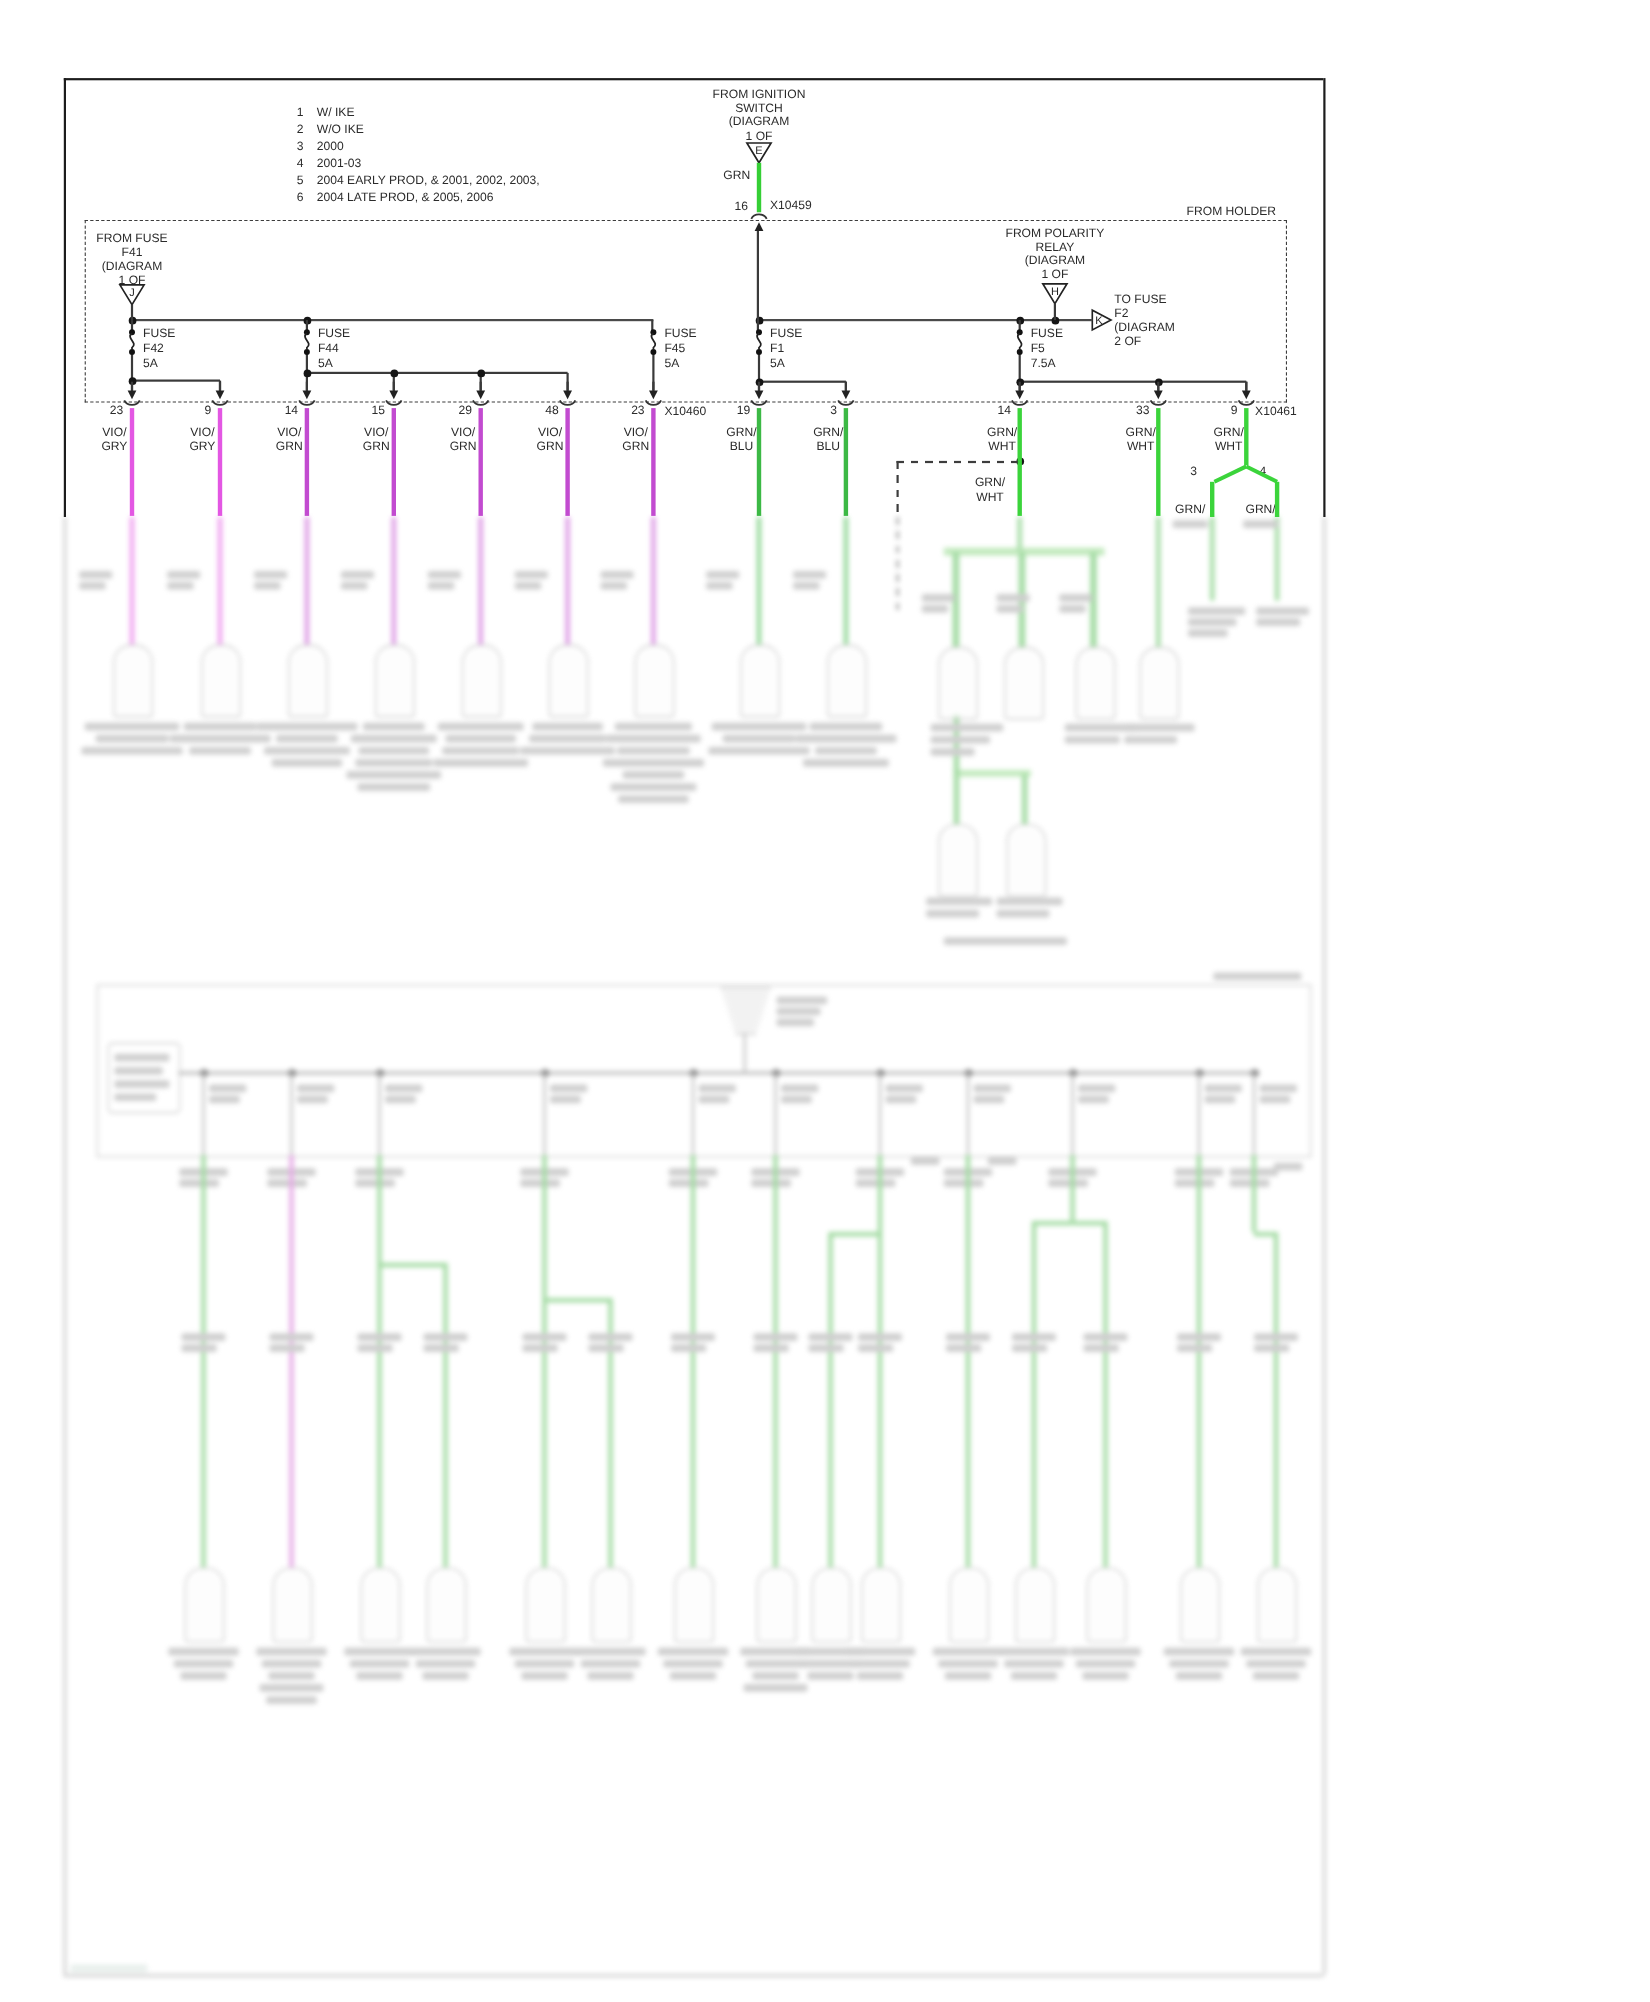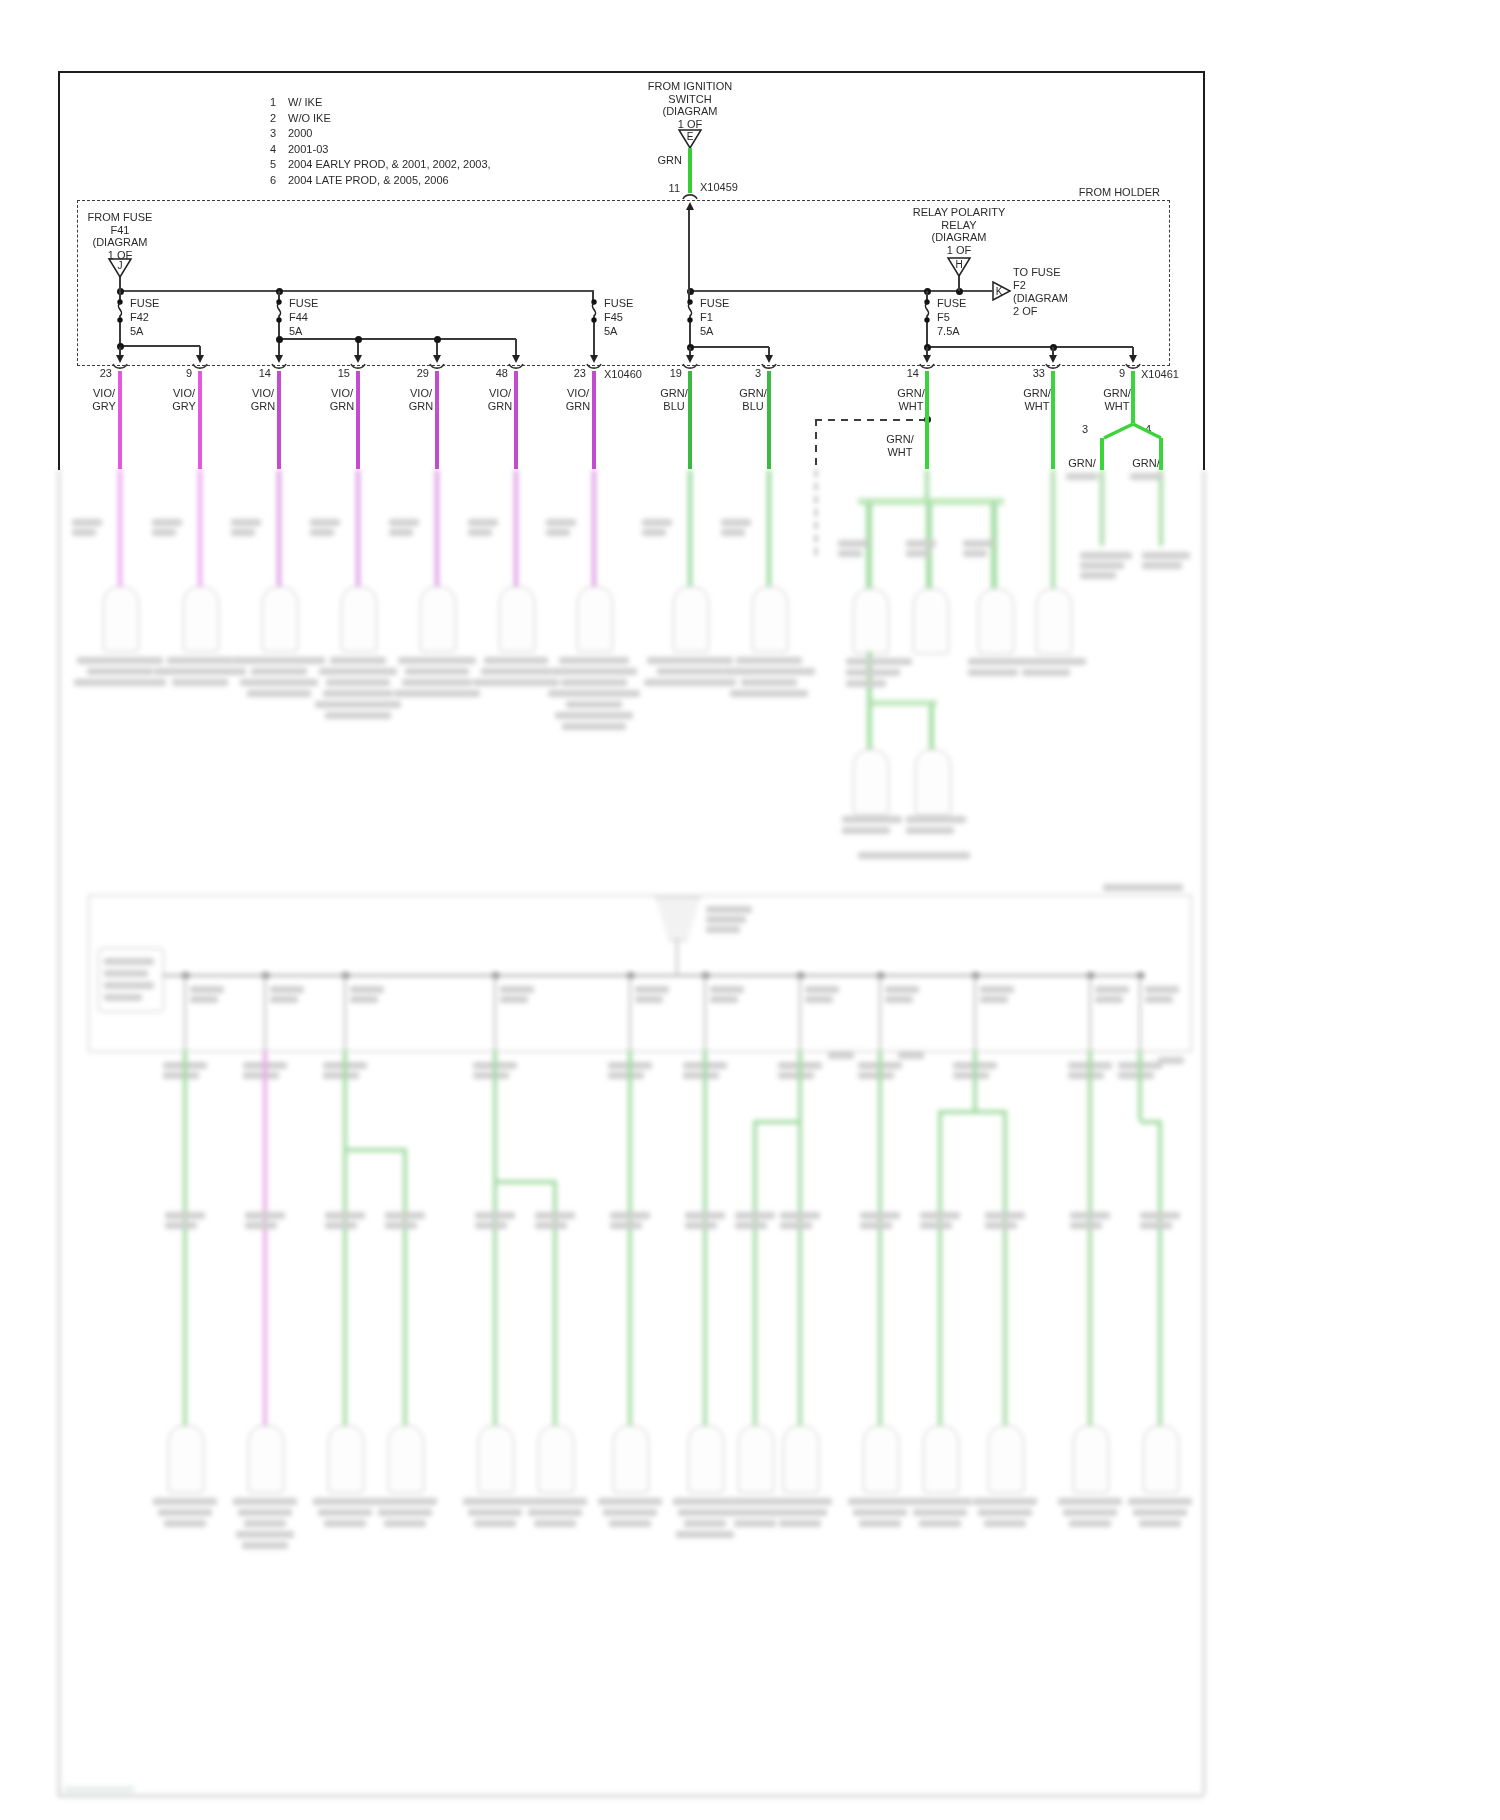--- a/index.html
+++ b/index.html
@@ -343,21 +343,21 @@
       <div style="position: absolute; left: 1140px; top: 1212px; width: 40px; height: 6.5px; background: rgb(168, 168, 168); border-radius: 2px;"></div>
       <div style="position: absolute; left: 1140px; top: 1222px; width: 32px; height: 6.5px; background: rgb(168, 168, 168); border-radius: 2px;"></div>
       <div style="position: absolute; left: 1128px; top: 1498px; width: 64px; height: 6.5px; background: rgb(168, 168, 168); border-radius: 2px;"></div>
       <div style="position: absolute; left: 1133px; top: 1509px; width: 54px; height: 6.5px; background: rgb(168, 168, 168); border-radius: 2px;"></div>
       <div style="position: absolute; left: 1139px; top: 1520px; width: 42px; height: 6.5px; background: rgb(168, 168, 168); border-radius: 2px;"></div>
       <div style="position: absolute; left: 64px; top: 1786px; width: 70px; height: 7px; background: rgb(185, 207, 196); opacity: 0.6; border-radius: 2px;"></div>
     </div>
   <div id="crisp">
     <span class="lbl" id="fuse-holder-label">FROM HOLDER</span>
     <span class="lbl" id="grn-label">GRN</span>
-    <span class="lbl" id="pin10-label">11</span>
+    <span class="lbl" id="pin10-label">16</span>
     <span class="lbl" id="x10459-label">X10459</span>
     <span class="lbl" id="x10460-label">X10460</span>
     <span class="lbl" id="x10461-label">X10461</span>
     <span class="lbl" id="sub-grn">GRN/</span>
     <span class="lbl" id="sub-wht">WHT</span>
     <span class="lbl" id="split3">3</span>
     <span class="lbl" id="split4">4</span>
     <span class="lbl" id="partial1">GRN/</span>
     <span class="lbl" id="partial2">GRN/</span>
   <div style="position: absolute; left: 58px; top: 71px; width: 1145px; height: 2px; background: rgb(28, 28, 28);"></div>
@@ -385,21 +385,21 @@
         <text x="13" y="12" font-size="10" text-anchor="middle" font-family="Liberation Sans" fill="#222">E</text>
       </svg>
       <div style="position: absolute; left: 50px; top: 211px; font: 11px / 13px &quot;Liberation Sans&quot;, sans-serif; color: rgb(43, 43, 43); white-space: nowrap; width: 140px; text-align: center;">FROM FUSE</div>
       <div style="position: absolute; left: 50px; top: 223.5px; font: 11px / 13px &quot;Liberation Sans&quot;, sans-serif; color: rgb(43, 43, 43); white-space: nowrap; width: 140px; text-align: center;">F41</div>
       <div style="position: absolute; left: 50px; top: 236px; font: 11px / 13px &quot;Liberation Sans&quot;, sans-serif; color: rgb(43, 43, 43); white-space: nowrap; width: 140px; text-align: center;">(DIAGRAM</div>
       <div style="position: absolute; left: 50px; top: 248.5px; font: 11px / 13px &quot;Liberation Sans&quot;, sans-serif; color: rgb(43, 43, 43); white-space: nowrap; width: 140px; text-align: center;">1 OF</div>
       <svg width="26" height="22" style="position: absolute; left: 107px; top: 257px; overflow: visible;">
         <polygon points="2,2 24,2 13,20" fill="#fff" stroke="#222" stroke-width="1.5"></polygon>
         <text x="13" y="12" font-size="10" text-anchor="middle" font-family="Liberation Sans" fill="#222">J</text>
       </svg>
-      <div style="position: absolute; left: 889px; top: 206px; font: 11px / 13px &quot;Liberation Sans&quot;, sans-serif; color: rgb(43, 43, 43); white-space: nowrap; width: 140px; text-align: center;">RELAY POLARITY</div>
+      <div style="position: absolute; left: 889px; top: 206px; font: 11px / 13px &quot;Liberation Sans&quot;, sans-serif; color: rgb(43, 43, 43); white-space: nowrap; width: 140px; text-align: center;">FROM POLARITY</div>
       <div style="position: absolute; left: 889px; top: 218.5px; font: 11px / 13px &quot;Liberation Sans&quot;, sans-serif; color: rgb(43, 43, 43); white-space: nowrap; width: 140px; text-align: center;">RELAY</div>
       <div style="position: absolute; left: 889px; top: 231px; font: 11px / 13px &quot;Liberation Sans&quot;, sans-serif; color: rgb(43, 43, 43); white-space: nowrap; width: 140px; text-align: center;">(DIAGRAM</div>
       <div style="position: absolute; left: 889px; top: 243.5px; font: 11px / 13px &quot;Liberation Sans&quot;, sans-serif; color: rgb(43, 43, 43); white-space: nowrap; width: 140px; text-align: center;">1 OF</div>
       <svg width="26" height="22" style="position: absolute; left: 946px; top: 256px; overflow: visible;">
         <polygon points="2,2 24,2 13,20" fill="#fff" stroke="#222" stroke-width="1.5"></polygon>
         <text x="13" y="12" font-size="10" text-anchor="middle" font-family="Liberation Sans" fill="#222">H</text>
       </svg>
       <div style="position: absolute; left: 1013px; top: 266px; font: 11px / 13px &quot;Liberation Sans&quot;, sans-serif; color: rgb(43, 43, 43); white-space: nowrap;">TO FUSE</div>
       <div style="position: absolute; left: 1013px; top: 279px; font: 11px / 13px &quot;Liberation Sans&quot;, sans-serif; color: rgb(43, 43, 43); white-space: nowrap;">F2</div>
       <div style="position: absolute; left: 1013px; top: 292px; font: 11px / 13px &quot;Liberation Sans&quot;, sans-serif; color: rgb(43, 43, 43); white-space: nowrap;">(DIAGRAM</div>

